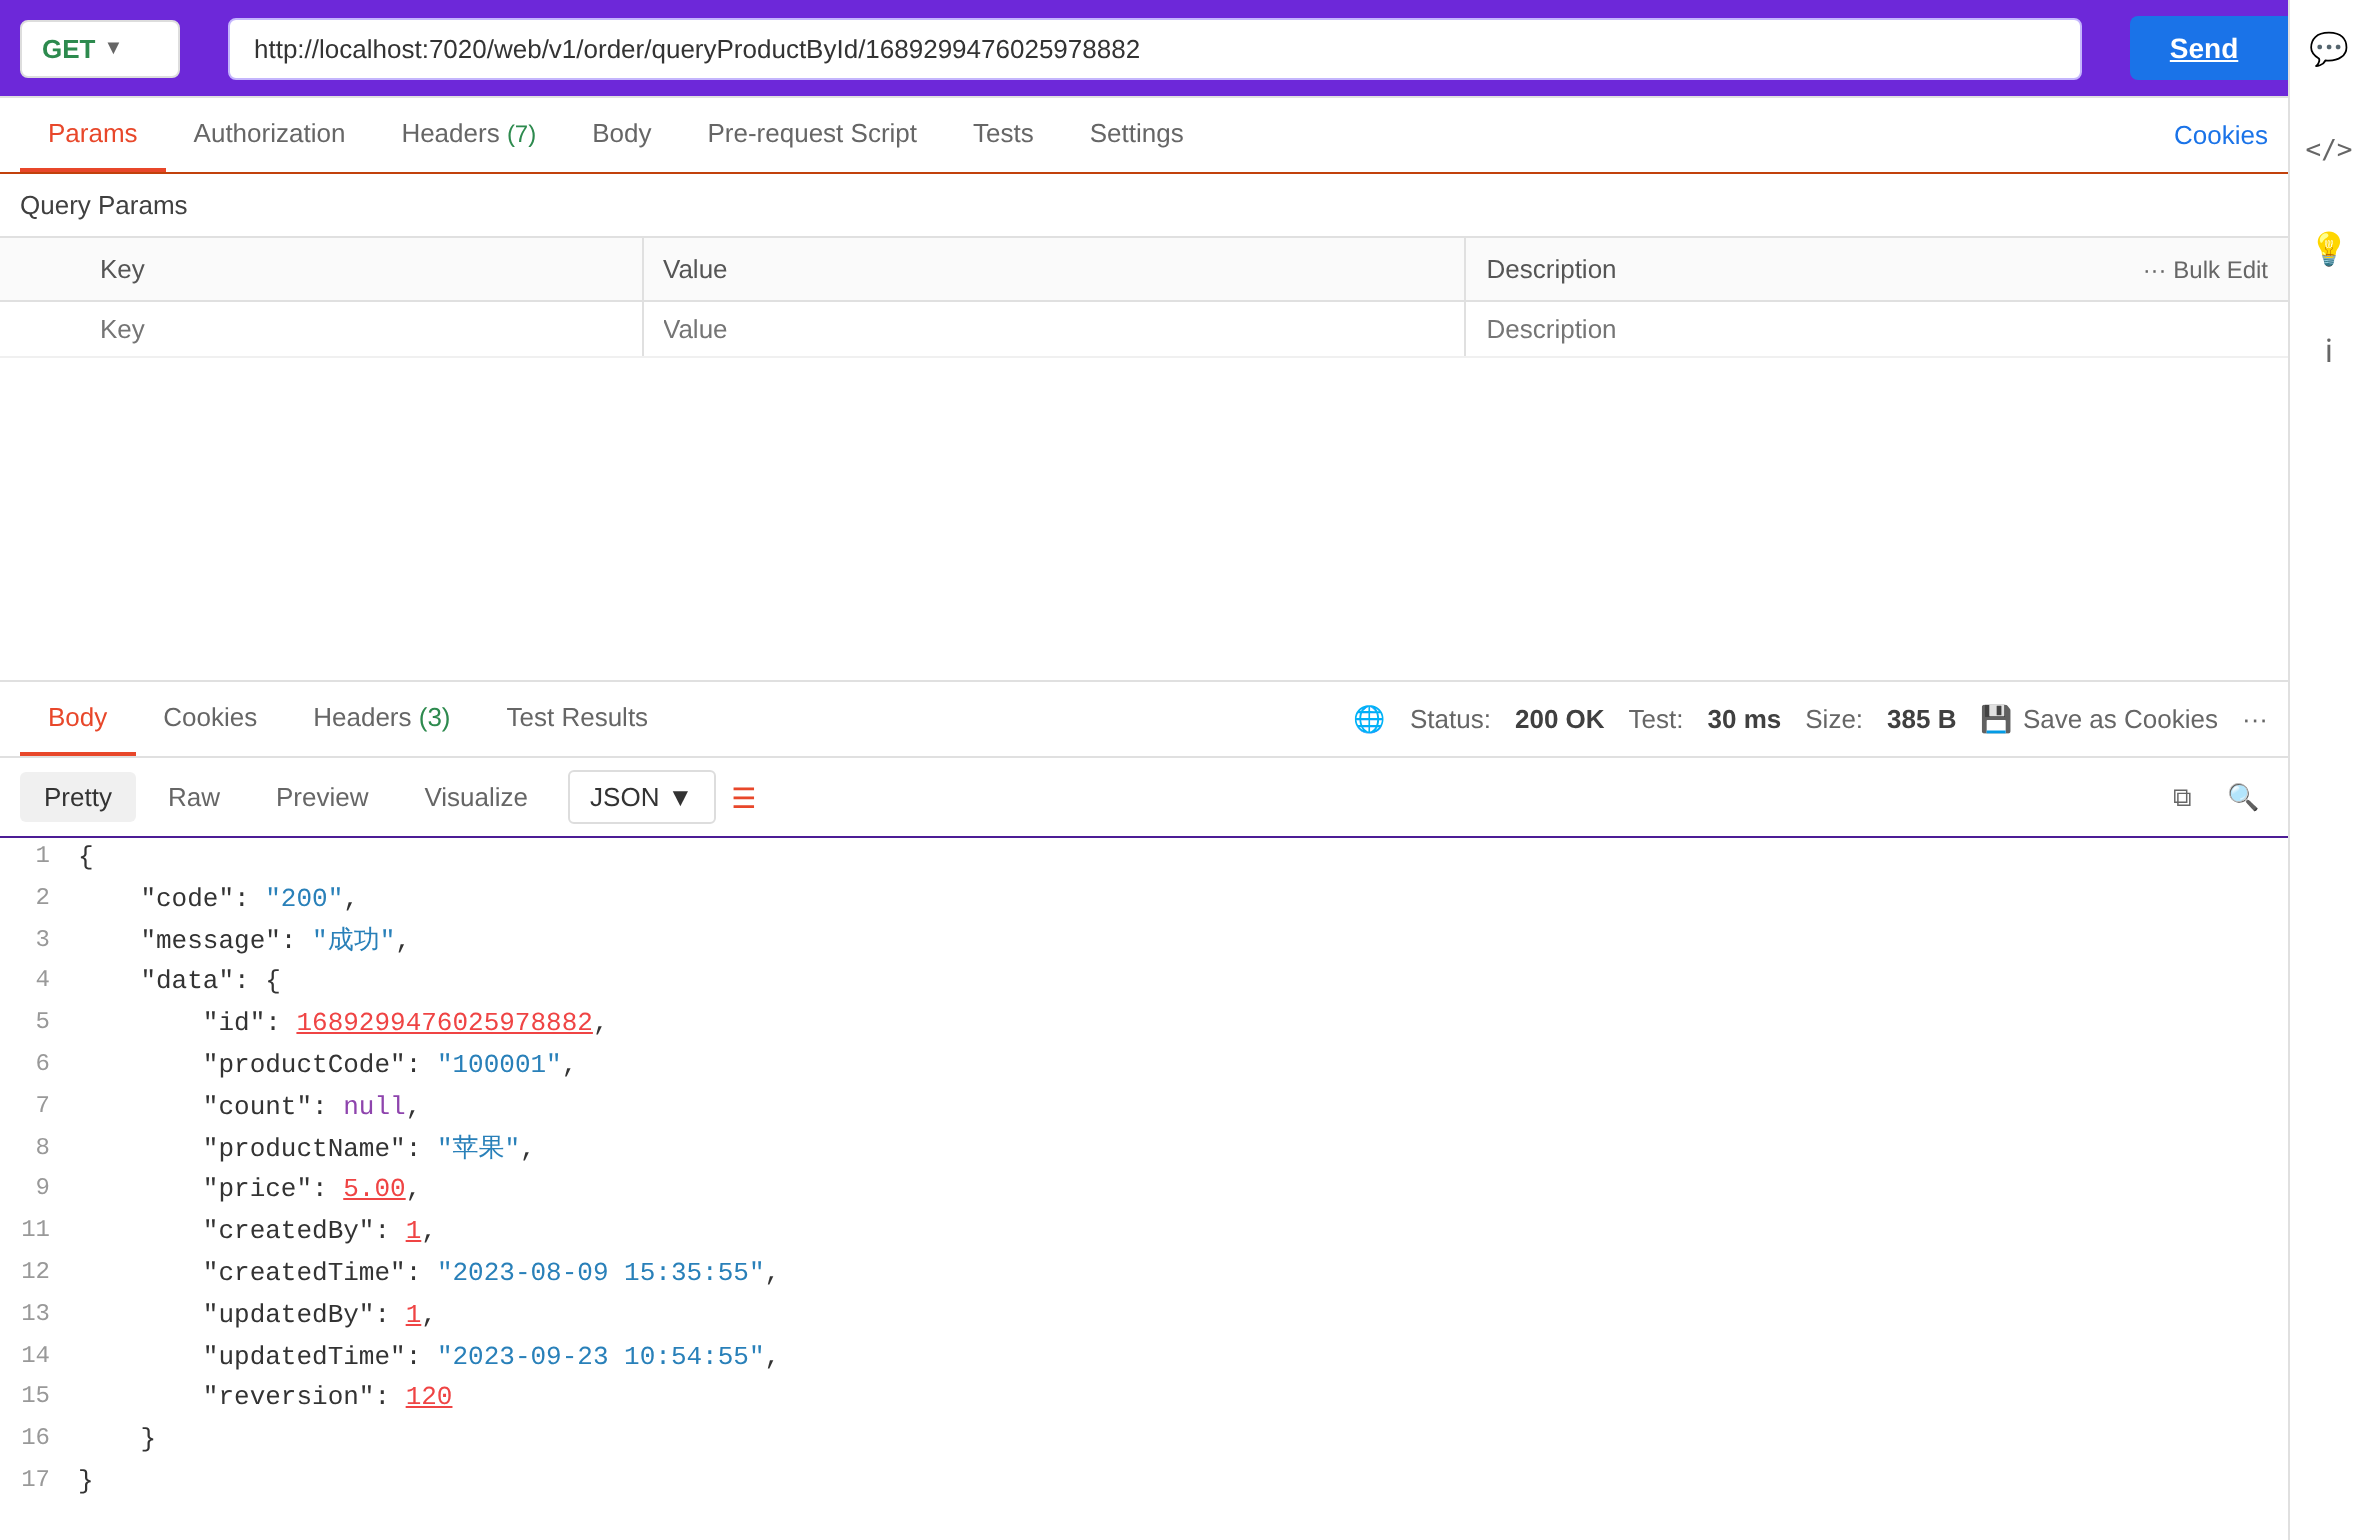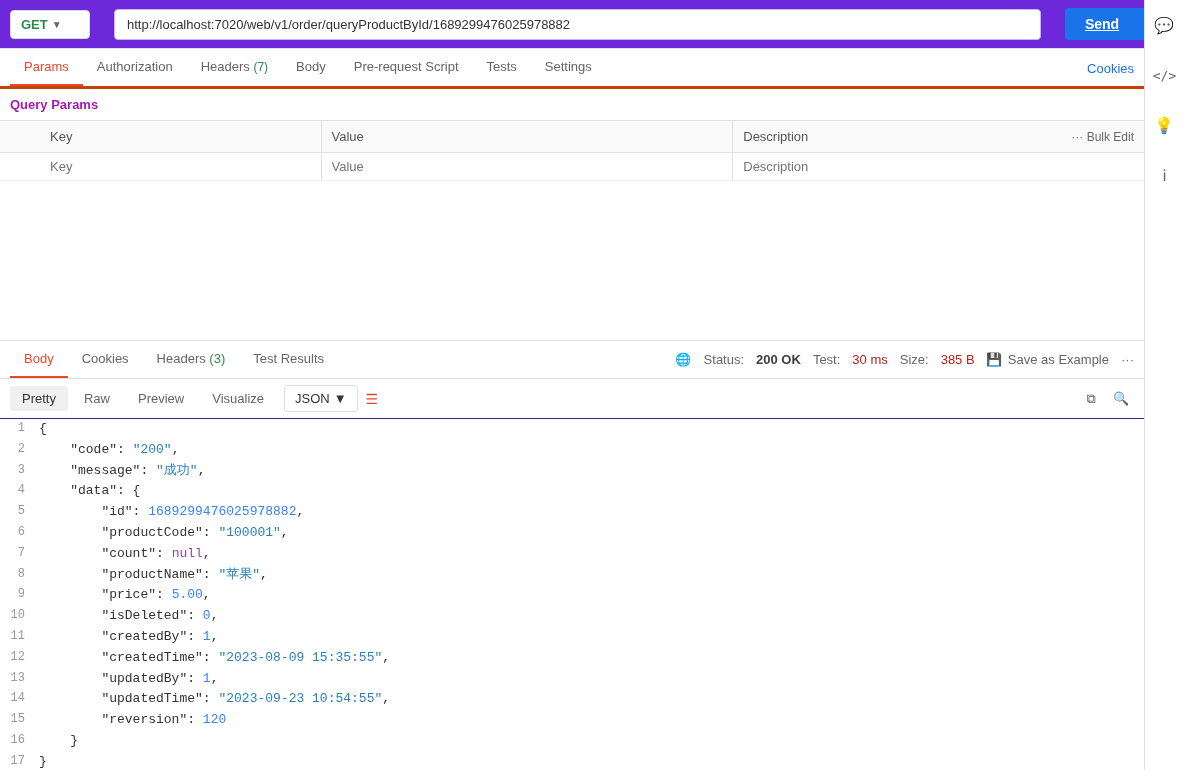--- a/index.html
+++ b/index.html
@@ -18,42 +18,42 @@
     }
     .send-btn {
       display: flex; align-items: center; background: #1a73e8; color: white; border: none; border-radius: 4px; cursor: pointer; font-size: 14px; font-weight: 600;
     }
     .send-btn-main { padding: 8px 20px; text-decoration: underline; }
     .send-btn-divider { width: 1px; background: rgba(255,255,255,0.3); height: 100%; }
     .send-btn-arrow { padding: 8px 10px; }
 
     
     .tabs-row {
-      display: flex; align-items: flex-end; padding: 0 10px; border-bottom: 3px solid #c2410c; background: #fff; flex-shrink: 0;
+      display: flex; align-items: center; padding: 0 10px; border-bottom: 1px solid #c2410c; background: #fff; flex-shrink: 0;
     }
     .tab {
       padding: 10px 14px; cursor: pointer; color: #666; font-size: 13px; border-bottom: 2px solid transparent; white-space: nowrap;
     }
     .tab.active { color: #e8472a; border-bottom: 2px solid #e8472a; font-weight: 500; }
     .tab .badge { color: #2d8a4e; font-size: 12px; }
     .tabs-spacer { flex: 1; }
     .cookies-link { color: #1a73e8; cursor: pointer; padding: 10px 0; }
 
     
     .right-sidebar {
       position: fixed; right: 0; top: 0; width: 40px; height: 100%; display: flex; flex-direction: column; align-items: center; padding: 10px 0; gap: 20px; border-left: 1px solid #e0e0e0; background: #fff; z-index: 100;
     }
     .sidebar-icon { color: #666; cursor: pointer; font-size: 16px; width: 30px; height: 30px; display: flex; align-items: center; justify-content: center; }
 
     
     .main-content { flex: 1; display: flex; flex-direction: column; overflow: hidden; margin-right: 40px; }
 
     
     .section-label {
-      padding: 8px 10px; font-size: 13px; color: #a21caf; font-weight: 700; background: #fff; flex-shrink: 0;
+      padding: 8px 10px; font-size: 13px; color: #404040; font-weight: 400; background: #fff; flex-shrink: 0;
     }
     .params-table { flex-shrink: 0; border-top: 1px solid #e0e0e0; }
     .params-table-header {
       display: flex; background: #fafafa; border-bottom: 1px solid #e0e0e0;
     }
     .params-table-header .col-check { width: 40px; padding: 8px 10px; }
     .params-table-header .col-key { flex: 1; padding: 8px 10px; font-weight: 500; color: #555; border-right: 1px solid #e0e0e0; }
     .params-table-header .col-value { flex: 1.5; padding: 8px 10px; font-weight: 500; color: #555; border-right: 1px solid #e0e0e0; }
     .params-table-header .col-desc { flex: 1.5; padding: 8px 10px; font-weight: 500; color: #555; display: flex; align-items: center; justify-content: space-between; }
     .bulk-edit { color: #666; font-size: 12px; cursor: pointer; }
@@ -81,21 +81,21 @@
       padding: 10px 14px; cursor: pointer; color: #666; font-size: 13px; border-bottom: 2px solid transparent;
     }
     .response-tab.active { color: #e8472a; border-bottom: 2px solid #e8472a; }
     .response-tab .badge { color: #2d8a4e; }
     .response-meta {
       display: flex; align-items: center; gap: 12px; margin-left: auto; font-size: 13px;
     }
     .globe-icon { color: #666; }
     .status-ok { color: #404040; font-weight: 600; }
     .meta-label { color: #666; }
-    .meta-value { color: #b91c1c; font-weight: 400; }
+    .meta-value { color: #404040; font-weight: 700; }
     .save-example { color: #666; cursor: pointer; display: flex; align-items: center; gap: 5px; }
     .more-icon { color: #666; cursor: pointer; }
 
     
     .format-tabs-row {
       display: flex; align-items: center; padding: 6px 10px; border-bottom: 1px solid #4c1d95; background: #fff; gap: 4px; flex-shrink: 0;
     }
     .format-tab {
       padding: 5px 12px; cursor: pointer; color: #666; font-size: 13px; border-radius: 3px;
     }
@@ -112,21 +112,21 @@
       flex: 1; overflow-y: auto; padding: 0; font-family: 'Courier New', Courier, monospace; font-size: 13px; line-height: 1.6; background: #fff; position: relative;
     }
     .json-line {
       display: flex; align-items: flex-start;
     }
     .line-num {
       color: #999; text-align: right; padding: 0 10px 0 5px; min-width: 35px; user-select: none; font-size: 12px; flex-shrink: 0; line-height: 1.6;
     }
     .line-content { padding-left: 4px; white-space: pre; line-height: 1.6; }
     .json-str-val { color: #2980b9; }
-    .json-num-val { color: #3b82f6; }
+    .json-num-val { color: #ef4444; text-decoration: underline; }
     .json-null-val { color: #8e44ad; }
     .json-punct { color: #333; }
   </style>
 </head>
 <body>
 
 <div class="right-sidebar">
   <div class="sidebar-icon">💬</div>
   <div class="sidebar-icon" style="font-family: monospace; font-size: 13px;">&lt;/&gt;</div>
   <div class="sidebar-icon">💡</div>
@@ -200,21 +200,21 @@
       <div class="response-meta">
         <span class="globe-icon">🌐</span>
         <span class="meta-label">Status:</span>
         <span class="status-ok">200 OK</span>
         <span class="meta-label">Test:</span>
         <span class="meta-value">30 ms</span>
         <span class="meta-label">Size:</span>
         <span class="meta-value">385 B</span>
         <span class="save-example">
           <span>💾</span>
-          <span>Save as Example</span>
+          <span>Save as Cookies</span>
         </span>
         <span class="more-icon">···</span>
       </div>
     </div>
 
     <div class="format-tabs-row">
       <div class="format-tab active">Pretty</div>
       <div class="format-tab">Raw</div>
       <div class="format-tab">Preview</div>
       <div class="format-tab">Visualize</div>
@@ -260,24 +260,20 @@
         </div>
         <div class="json-line">
           <span class="line-num">8</span>
           <span class="line-content"><span class="json-punct">        "productName": </span><span class="json-str-val">"苹果"</span><span class="json-punct">,</span></span>
         </div>
         <div class="json-line">
           <span class="line-num">9</span>
           <span class="line-content"><span class="json-punct">        "price": </span><span class="json-num-val">5.00</span><span class="json-punct">,</span></span>
         </div>
         <div class="json-line">
-          <span class="line-num">10</span>
-          <span class="line-content"><span class="json-punct">        "isDeleted": </span><span class="json-num-val">0</span><span class="json-punct">,</span></span>
-        </div>
-        <div class="json-line">
           <span class="line-num">11</span>
           <span class="line-content"><span class="json-punct">        "createdBy": </span><span class="json-num-val">1</span><span class="json-punct">,</span></span>
         </div>
         <div class="json-line">
           <span class="line-num">12</span>
           <span class="line-content"><span class="json-punct">        "createdTime": </span><span class="json-str-val">"2023-08-09 15:35:55"</span><span class="json-punct">,</span></span>
         </div>
         <div class="json-line">
           <span class="line-num">13</span>
           <span class="line-content"><span class="json-punct">        "updatedBy": </span><span class="json-num-val">1</span><span class="json-punct">,</span></span>

